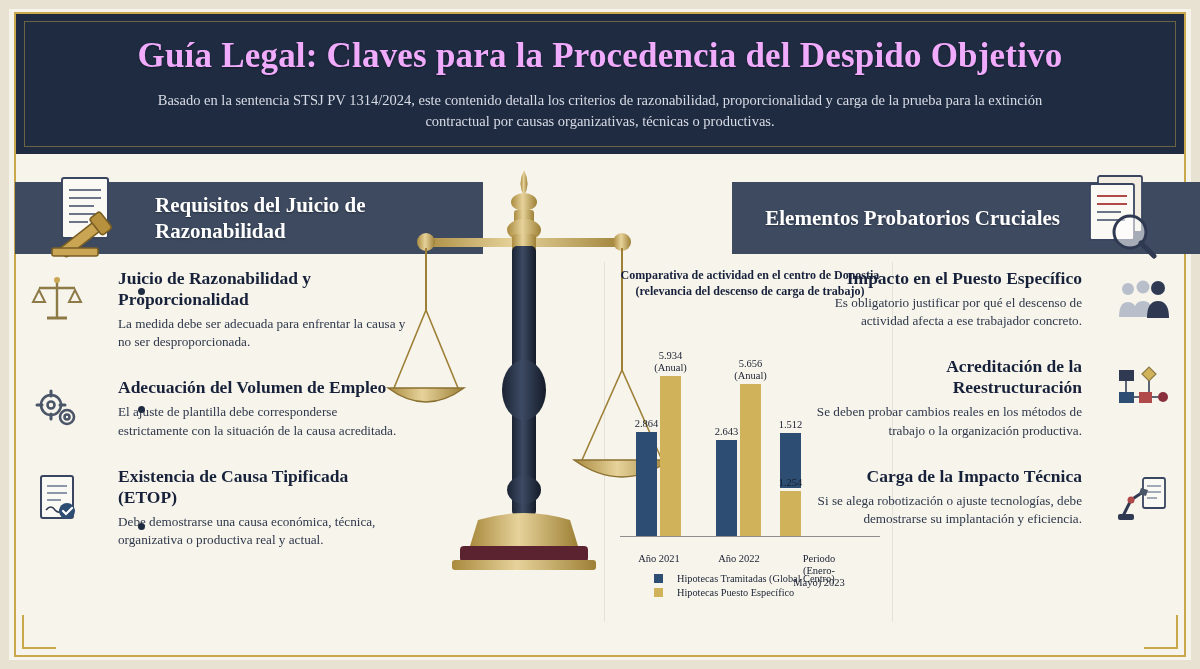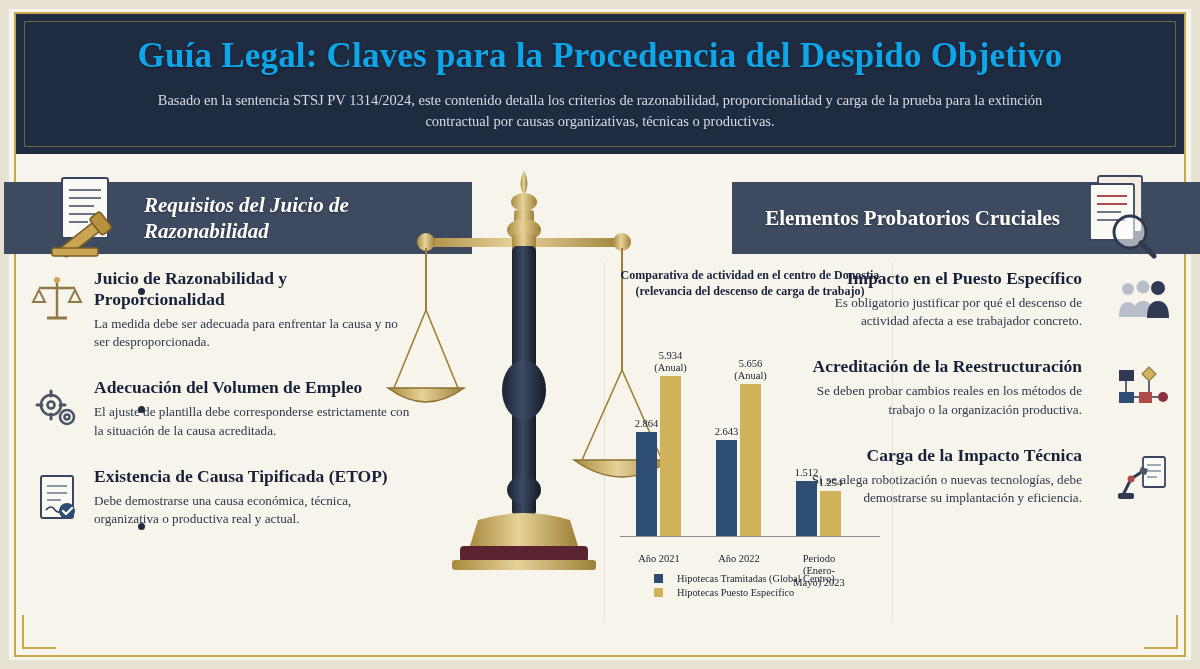--- a/index.html
+++ b/index.html
@@ -40,21 +40,21 @@
     position: absolute; left: 16px; top: 14px; width: 1168px; height: 140px;
     background: #1f2b41;
     display: flex; flex-direction: column; align-items: center; justify-content: center;
   }
   .header-inner-rule {
     position: absolute; left: 8px; top: 7px; right: 8px; bottom: 7px;
     border: 1px solid rgba(201,168,76,.45);
     pointer-events: none;
   }
   .title {
-    color: #0ea5e9;
+    color: #f0abfc;
     font-size: 35px;
     font-weight: bold;
     letter-spacing: .2px;
     text-align: center;
     text-shadow: 0 1px 2px rgba(0,0,0,.4);
     margin-bottom: 14px;
     z-index: 2;
   }
   .subtitle {
     color: #d8dce6;
@@ -67,21 +67,21 @@
 
   
   .ribbon {
     position: absolute;
     top: 182px;
     height: 72px;
     background: #3d4a60;
     display: flex;
     align-items: center;
   }
-  .ribbon.left  { left: 4px; width: 468px; justify-content: flex-start; padding-left: 140px; font-style: italic; }
+  .ribbon.left  { left: 15px; width: 468px; justify-content: flex-start; padding-left: 140px; }
   .ribbon.right { right: 0px; width: 468px; justify-content: flex-end; padding-right: 140px; }
   .ribbon h2 {
     color: #ffffff;
     font-size: 21px;
     font-weight: bold;
     line-height: 1.25;
     text-shadow: 0 1px 2px rgba(0,0,0,.35);
   }
   .ribbon.right h2 { }
 
@@ -106,21 +106,21 @@
     display: flex;
     margin-bottom: 26px;
   }
   .col.right .item { flex-direction: row-reverse; gap: 24px; }
 
   .item-icon {
     width: 74px; min-width: 74px;
     display: flex; align-items: flex-start; justify-content: center;
     padding-top: 4px;
   }
-  .item-text { flex: 1; }
+  .item-text { flex: 1; margin-left: 24px; }
   .col.right .item-text { text-align: right; }
 
   .item-title {
     font-size: 17.5px;
     font-weight: bold;
     color: #17223a;
     line-height: 1.2;
     margin-bottom: 5px;
   }
   .item-body {
@@ -394,21 +394,21 @@
             <line x1="8" y1="46" x2="16" y2="30"></line>
             <line x1="16" y1="30" x2="28" y2="22"></line>
           </g>
           <rect x="3" y="44" width="16" height="6" rx="2" fill="#2f3a52"></rect>
           <circle cx="16" cy="30" r="3.5" fill="#b04a4a"></circle>
           <path d="M26 18 l7 2 l-2 6 l-7 -2 Z" fill="#4a5568"></path>
         </svg>
       </div>
       <div class="item-text">
         <div class="item-title">Carga de la Impacto Técnica</div>
-        <div class="item-body">Si se alega robotización o nuevas tecnologías, debe demostrarse su implantación y eficiencia.</div>
+        <div class="item-body">Si se alega robotización o ajuste tecnologías, debe demostrarse su implantación y eficiencia.</div>
       </div>
     </div>
   </div>
 
   <div class="scale-wrap">
     <svg viewBox="0 0 300 470" width="300" height="470">
       <defs>
         <linearGradient id="gold" x1="0" y1="0" x2="1" y2="0">
           <stop offset="0%" stop-color="#a98a3e"></stop>
           <stop offset="45%" stop-color="#e6d29a"></stop>
@@ -473,21 +473,21 @@
           <div class="val">2.643</div>
         </div>
         <div class="bar b" style="height:152px;">
           <div class="val">
             <span>5.656</span><br>
             <span>(Anual)</span>
           </div>
         </div>
       </div>
 
-      <div class="group" style="left:176px;">
+      <div class="group" style="left:160px;flex-direction:column;">
         <div class="bar a" style="height:55px;">
           <div class="val">1.512</div>
         </div>
         <div class="bar b" style="height:45px;">
           <div class="val">1.254</div>
         </div>
       </div>
     </div>
 
     <div class="xlabels">

